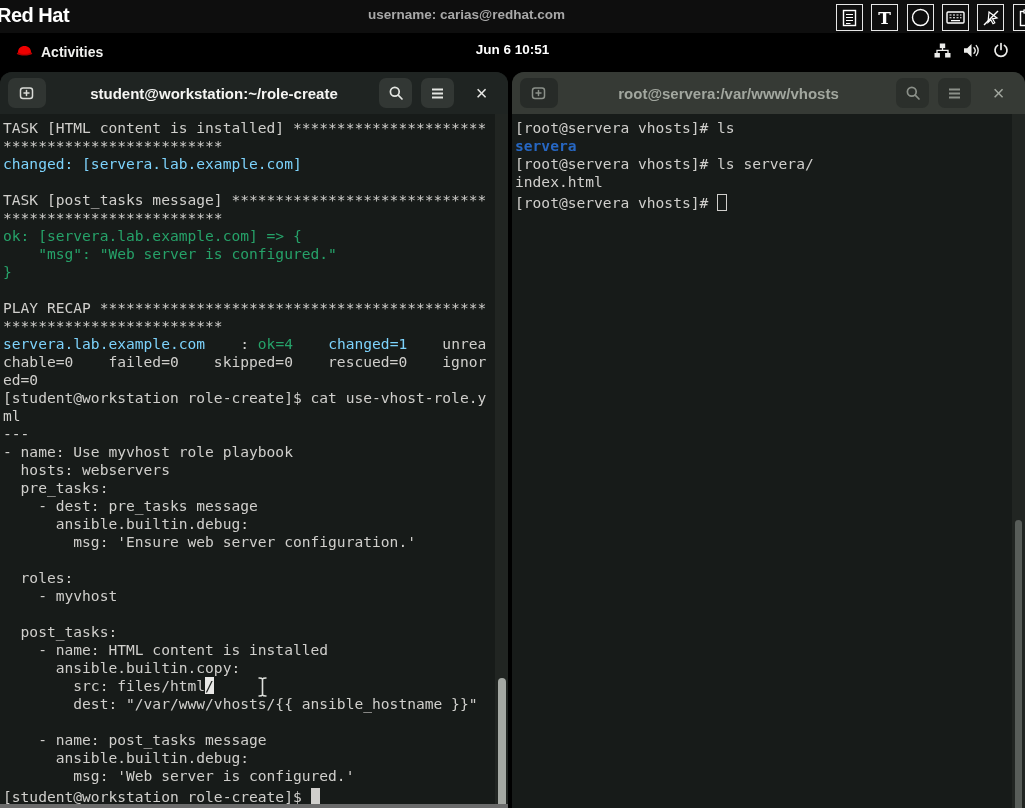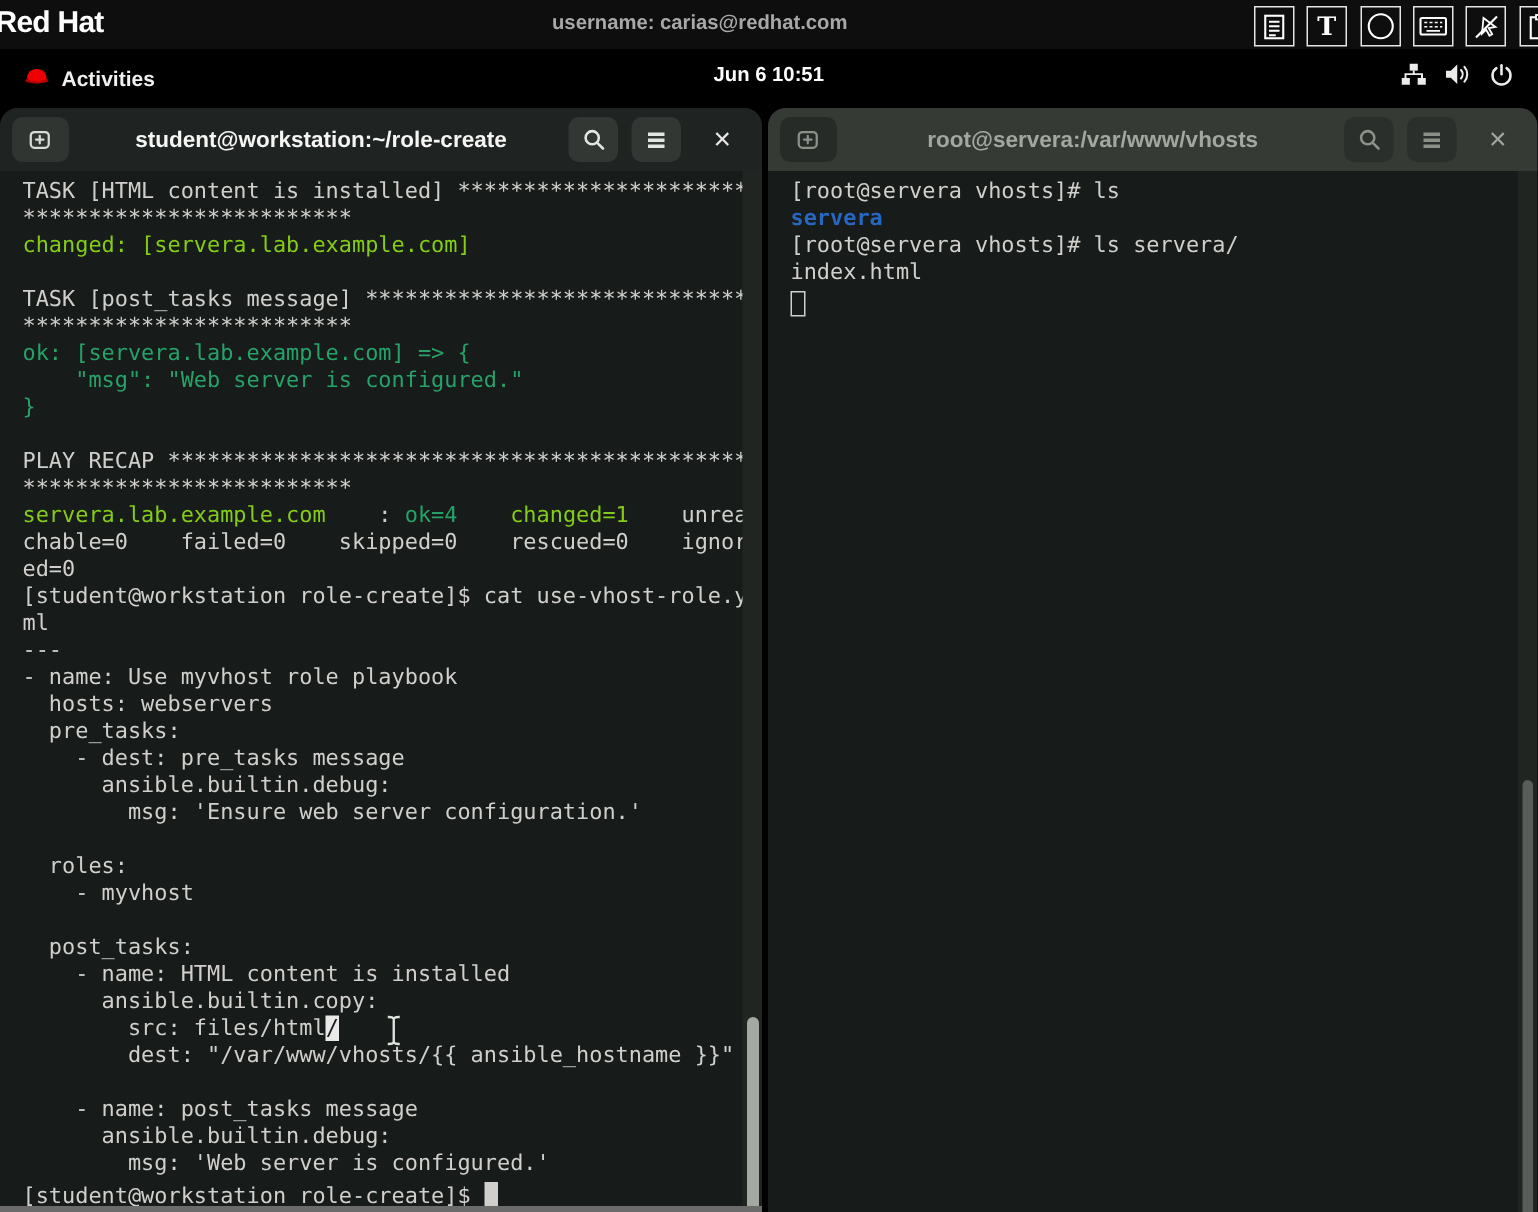--- a/index.html
+++ b/index.html
@@ -41,23 +41,23 @@
 
 4; }
   #term-left  .search-btn, #term-left  .menu-btn { background:#323734; color:#e4e6e2; }
   #term-right .search-btn, #term-right .menu-btn { background:#2b2f2b; color:#8b9089; }
   .close-btn { right:10px; background:transparent; font-size:20px; line-height:1; }
   #term-left  .close-btn { color:#e8e8e6; }
   #term-right .close-btn { color:#a2a79f; }
 
   .term-screen { position:absolute; left:0; top:42px; right:0; bottom:0; padding:5px 0 0 3px;
                  font-family:"DejaVu Sans Mono", monospace; font-size:14.6px; line-height:18px; }
-  .term-line { white-space:pre; height:18px;margin-left:12px; }
+  .term-line { white-space:pre; height:18px; }
   .seg-fg     { color:#d0cfcc; }
-  .seg-yellow { color:#84cc16;text-align:center; }
+  .seg-yellow { color:#7dd3fc;text-align:center; }
   .seg-green  { color:#26a269; }
   .seg-blue   { color:#2767c2; font-weight:bold; }
   .seg-sel    { background:#e9e9e7; color:#171b19; }
   .cursor-block  { display:inline-block; width:9px; height:17px; background:#d0cfcc; transform:translateY(3px); }
   .cursor-hollow { display:inline-block; width:10px; height:17px; border:1.4px solid #d0cfcc; background:transparent; transform:translateY(3px); }
 
   
   .sb-track { position:absolute; top:42px; bottom:0; width:13px; right:0; background:#22262380; }
   #term-left  .sb-track { background:#212522; }
   #term-right .sb-track { background:#212522; }
@@ -243,21 +243,21 @@
           <path d="M2 2.5h11M2 6.5h11M2 10.5h11" stroke="currentColor" stroke-width="2.2"></path>
         </svg>
     </div>
     <div class="hb-btn close-btn">×</div>
   </div>
   <div class="term-screen" id="right-term-lines">
       <div class="term-line"><span class="seg-fg">[root@servera vhosts]# ls</span></div>
       <div class="term-line"><span class="seg-blue">servera</span></div>
       <div class="term-line"><span class="seg-fg">[root@servera vhosts]# ls servera/</span></div>
       <div class="term-line"><span class="seg-fg">index.html</span></div>
-      <div class="term-line"><span class="cursor-hollow"></span></div>
+      <div class="term-line"><span class="seg-fg">[root@servera vhosts]# </span><span class="cursor-hollow"></span></div>
     </div>
   <div class="sb-track">
       <div class="sb-thumb"></div>
     </div>
 </div>
 
 <div id="mouse-ibeam">
   <svg width="13" height="22" viewBox="0 0 13 22">
       <path d="M2.5 2c2 0 3-.2 4 1 1-1.2 2-1 4-1M2.5 20c2 0 3 .2 4-1 1 1.2 2 1 4 1M6.5 3v16" fill="none" stroke="#dfe1dd" stroke-width="1.6"></path>
     </svg>

